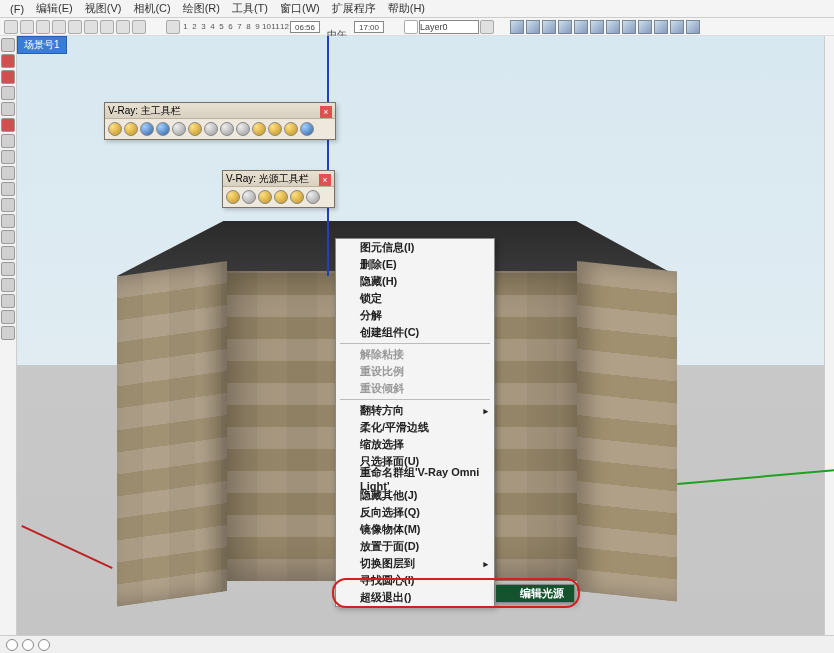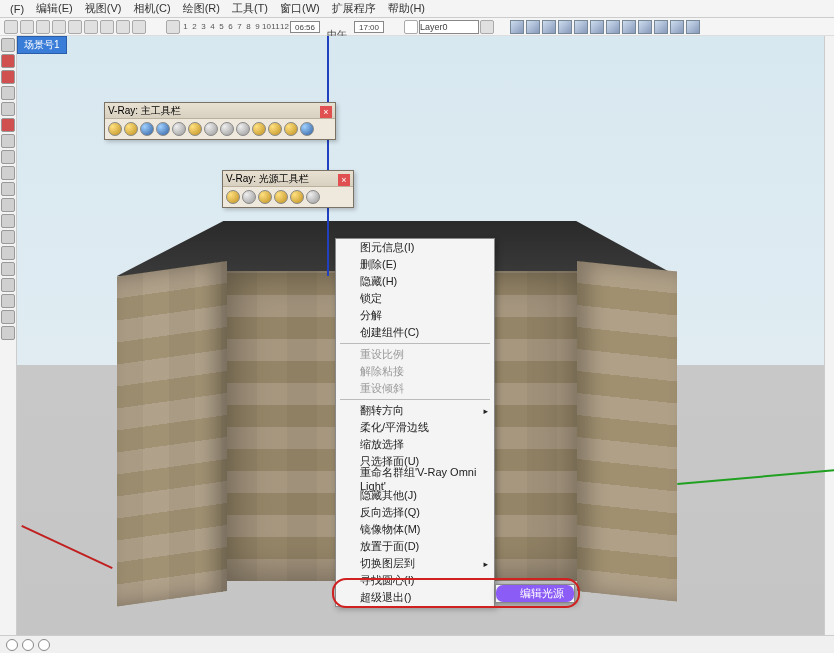--- a/index.html
+++ b/index.html
@@ -38,28 +38,28 @@
     .float-title { background: linear-gradient(to bottom, #e8e0d0, #d8d0c0); height: 16px; display: flex; align-items: flex-end; justify-content: space-between; padding: 0 3px; font-size: 10px; border-bottom: 1px solid #bab09c; }
     .float-title .close { width: 12px; height: 12px; background: #e05050; color: #fff; display: flex; align-items: center; justify-content: center; font-size: 9px; line-height: 1; cursor: pointer; }
     .float-body { display: flex; padding: 3px; gap: 2px; }
     .float-body .btn { width: 14px; height: 14px; border-radius: 7px; border: 1px solid #888; background: radial-gradient(circle at 30% 30%, #fff, #ccc); cursor: pointer; }
     .float-body .btn.gold { background: radial-gradient(circle at 30% 30%, #ffe080, #c09020); }
     .float-body .btn.blue { background: radial-gradient(circle at 30% 30%, #a0d0ff, #3060a0); }
     .float-body .btn.gray { background: radial-gradient(circle at 30% 30%, #eee, #999); }
     
     
     .context-menu { position: absolute; left: 335px; top: 238px; width: 160px; background: #f4f4f4; border: 1px solid #888; box-shadow: 2px 2px 6px rgba(0,0,0,0.3); font-size: 11px; z-index: 100; }
-    .ctx-item { height: 17px; display: flex; align-items: center; padding: 0 8px 0 24px; cursor: default; color: #222; position: relative; }
+    .ctx-item { height: 17px; display: flex; align-items: center; padding: 0 8px 0 24px; cursor: default; color: #222; position: relative; font-weight: bold; }
     .ctx-item.disabled { color: #999; }
     .ctx-item.has-sub::after { content: "▸"; position: absolute; right: 6px; font-size: 9px; }
     .ctx-item.highlighted { background: #3a7dd8; color: #fff; }
     .ctx-sep { height: 1px; background: #bbb; margin: 2px 4px; }
     
     .submenu { position: absolute; left: 495px; top: 584px; width: 80px; background: #f4f4f4; border: 1px solid #888; box-shadow: 2px 2px 6px rgba(0,0,0,0.3); z-index: 101; }
-    .submenu .ctx-item.highlighted { background: #8b5cf6; color: #fff; border-radius: 7px; }
+    .submenu .ctx-item.highlighted { background: #14532d; color: #fff; }
     
     .red-circle { position: absolute; left: 332px; top: 578px; width: 248px; height: 30px; border: 2px solid #d02020; border-radius: 14px; pointer-events: none; z-index: 102; }
     
     .statusbar { position: absolute; left: 0; right: 0; bottom: 0; height: 18px; background: #f0f0f0; border-top: 1px solid #ccc; display: flex; align-items: center; padding: 0 6px; gap: 4px; }
     .status-icon { width: 12px; height: 12px; border: 1px solid #888; border-radius: 50%; background: #fff; }
     
     .top-ui-small { font-size: 9px; color: #444; display: flex; align-items: center; gap: 1px; }
     .tr-icon { width: 14px; height: 14px; background: #e0e0e0; border: 1px solid #aaa; border-radius: 2px; display: inline-block; }
     .num-strip { display: flex; gap: 0; }
     .num-strip span { width: 9px; text-align: center; font-size: 8px; color: #555; }
@@ -193,21 +193,21 @@
     <span class="btn gray"></span>
     <span class="btn gray"></span>
     <span class="btn gray"></span>
     <span class="btn gold"></span>
     <span class="btn gold"></span>
     <span class="btn gold"></span>
     <span class="btn blue"></span>
   </div>
 </div>
 
-<div class="float-panel" style="left:222px; top:170px; width:132px;">
+<div class="float-panel" style="left:222px; top:170px; width:113px;">
   <div class="float-title">
     <span>V-Ray: 光源工具栏</span>
     <span class="close">×</span>
   </div>
   <div class="float-body">
     <span class="btn gold"></span>
     <span class="btn gray"></span>
     <span class="btn gold"></span>
     <span class="btn gold"></span>
     <span class="btn gold"></span>
@@ -216,22 +216,22 @@
 </div>
 
 <div class="context-menu" id="ctx">
     <div class="ctx-item">图元信息(I)</div>
     <div class="ctx-item">删除(E)</div>
     <div class="ctx-item">隐藏(H)</div>
     <div class="ctx-item">锁定</div>
     <div class="ctx-item">分解</div>
     <div class="ctx-item">创建组件(C)</div>
     <div class="ctx-sep"></div>
+    <div class="ctx-item disabled">解除粘接</div>
     <div class="ctx-item disabled">重设比例</div>
-    <div class="ctx-item disabled">解除粘接</div>
     <div class="ctx-item disabled">重设倾斜</div>
     <div class="ctx-sep"></div>
     <div class="ctx-item has-sub">翻转方向</div>
     <div class="ctx-item">柔化/平滑边线</div>
     <div class="ctx-item">缩放选择</div>
     <div class="ctx-item">只选择面(U)</div>
     <div class="ctx-item">重命名群组'V-Ray Omni Light'</div>
     <div class="ctx-item">隐藏其他(J)</div>
     <div class="ctx-item">反向选择(Q)</div>
     <div class="ctx-item">镜像物体(M)</div>

